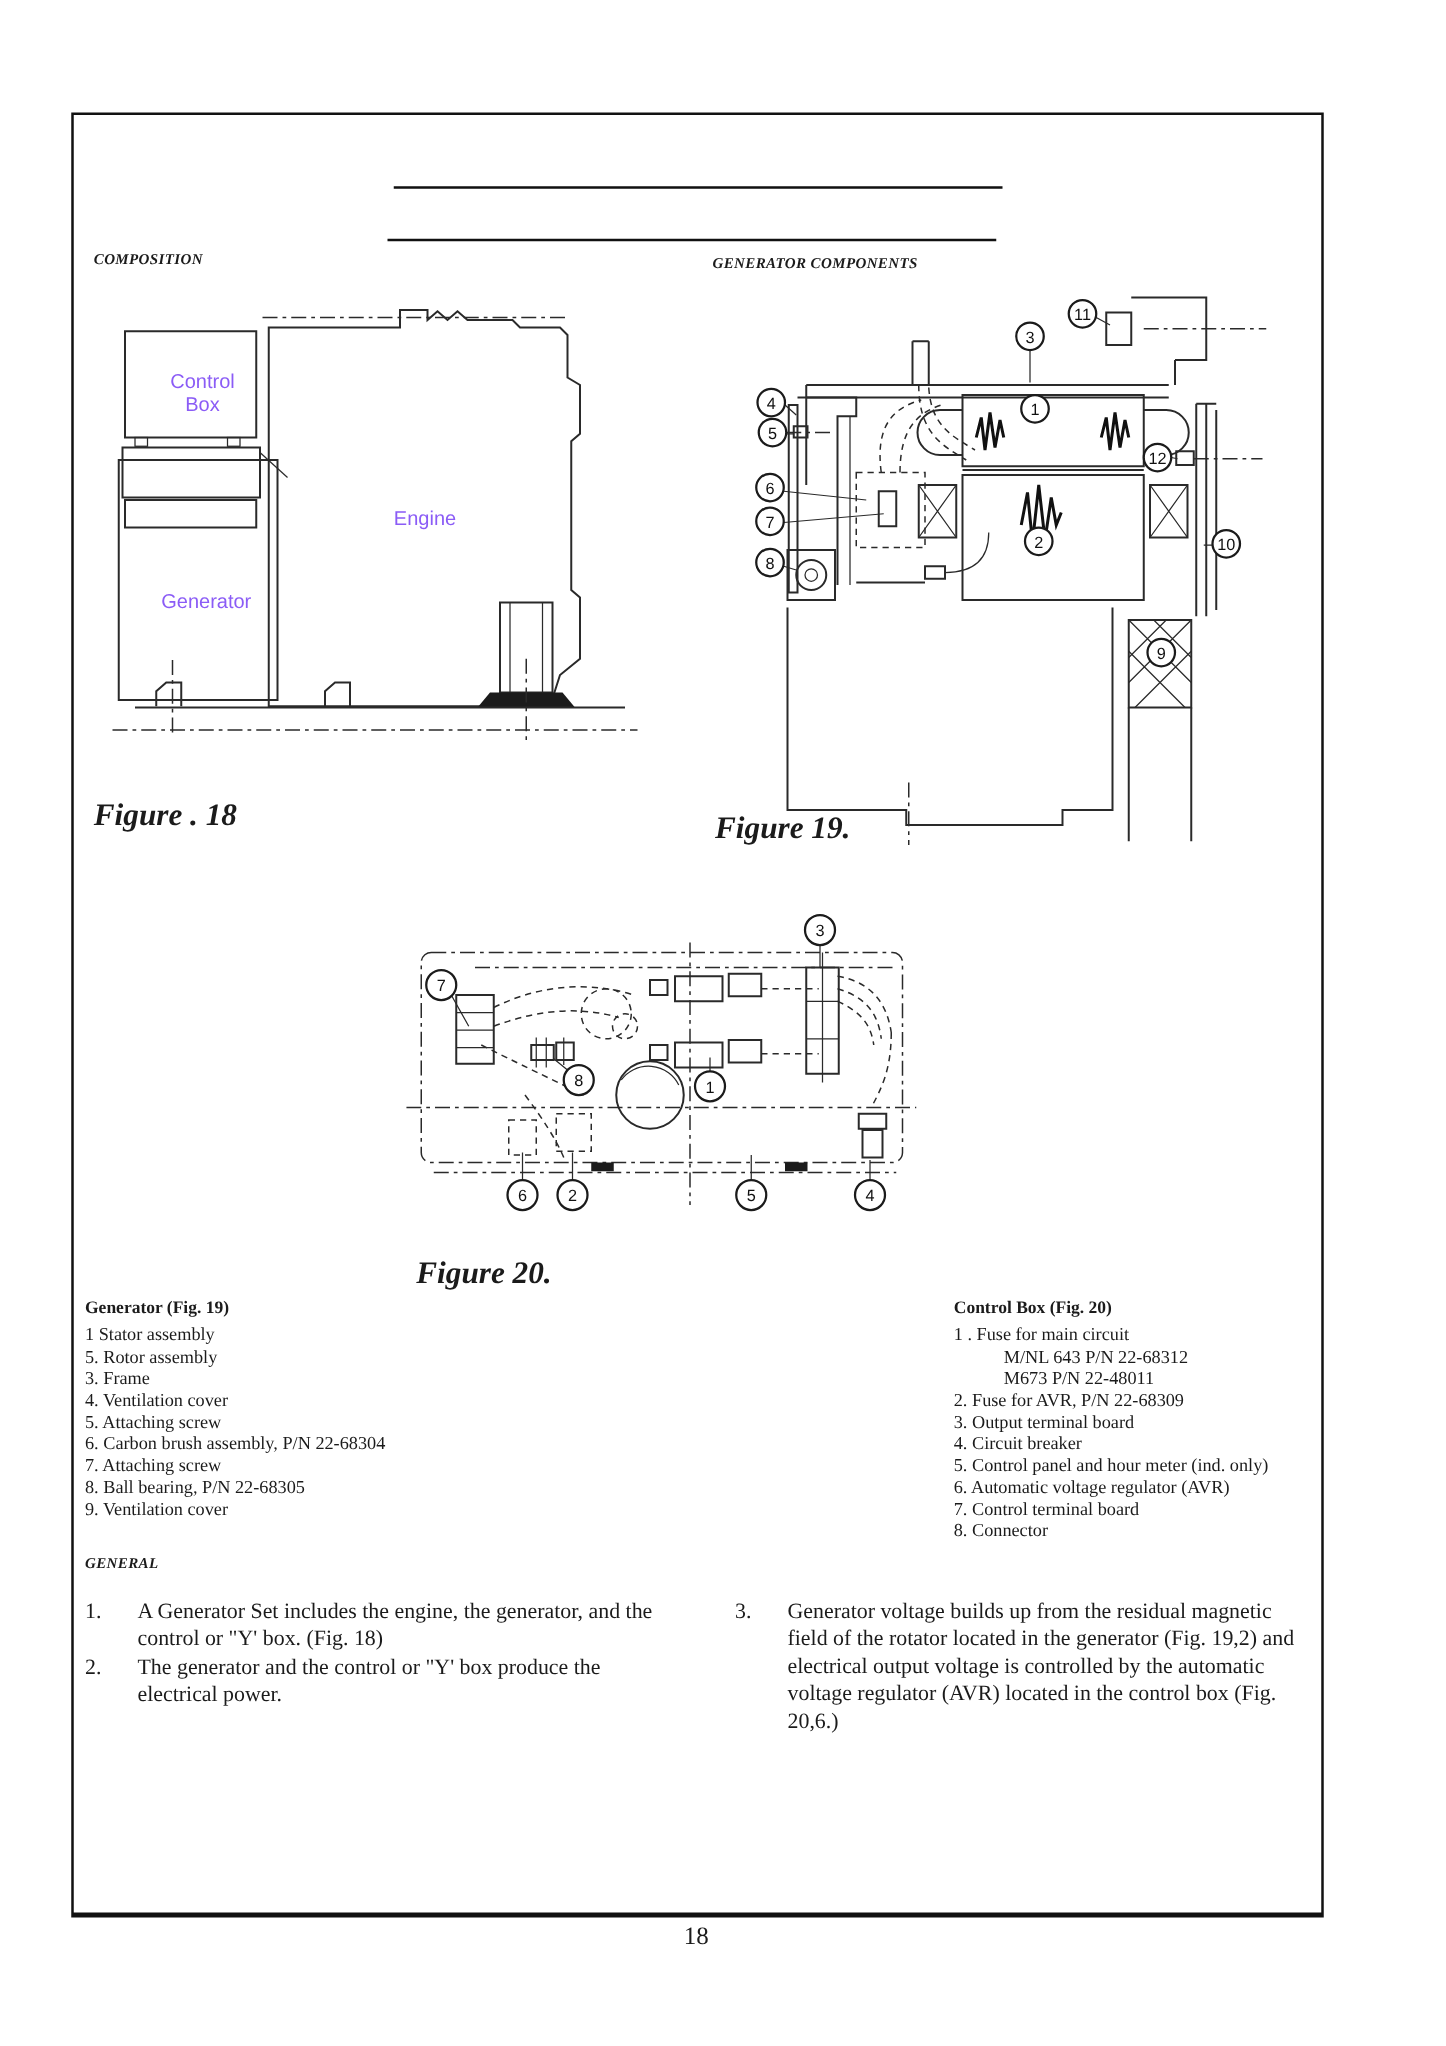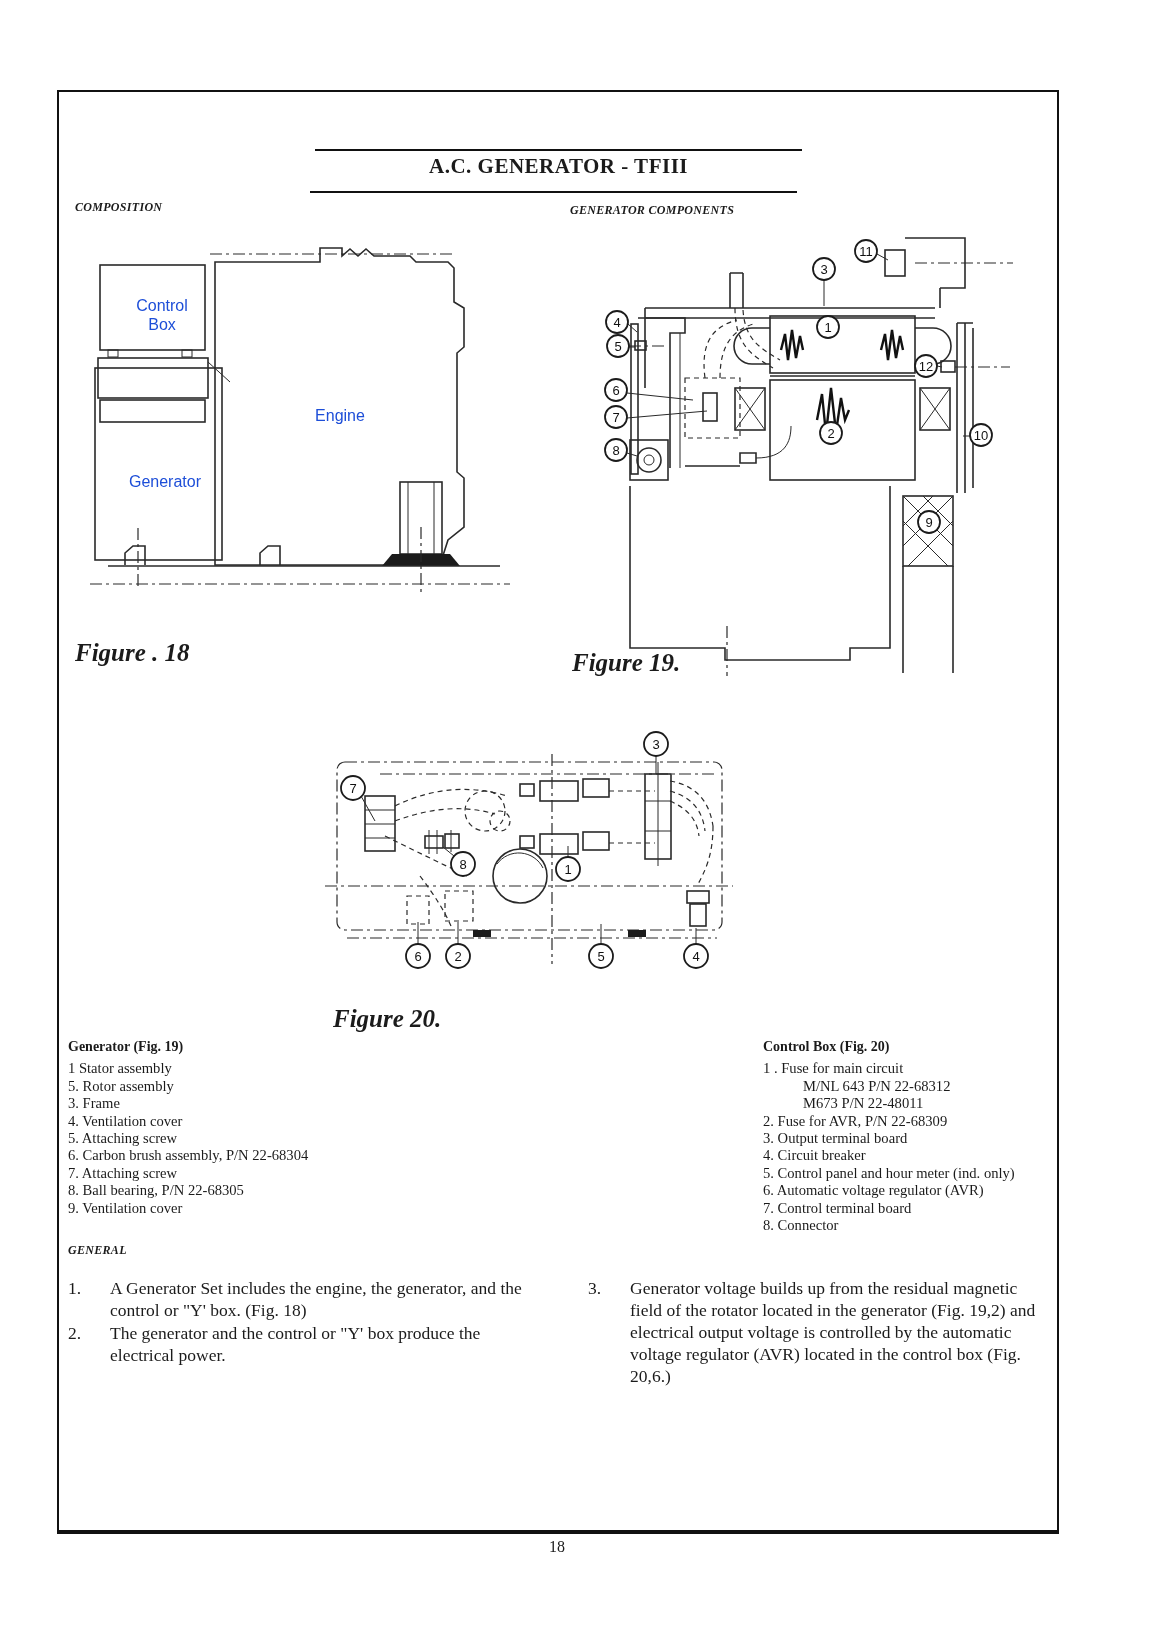--- a/index.html
+++ b/index.html
@@ -7,46 +7,45 @@
         font-family:"Liberation Serif",serif;color:#1b1b1b;}
   .border-box{position:absolute;left:57px;top:90px;width:998px;height:1438px;
         border:2px solid #111;border-bottom-width:4px;}
   .abs{position:absolute;}
   .rule{position:absolute;height:0;border-top:2px solid #111;}
   .doc-title{position:absolute;left:315px;top:154px;width:487px;text-align:center;
         font-size:21px;font-weight:bold;letter-spacing:.5px;}
   .sec-head{position:absolute;font-size:12px;font-weight:bold;font-style:italic;letter-spacing:.3px;}
   .fig-cap{position:absolute;font-size:25px;font-weight:bold;font-style:italic;margin-top:29px;}
   .fig-label{position:absolute;font-family:"Liberation Sans",sans-serif;font-size:16px;
-        color:#1d4ed8;text-align:center;line-height:19px;}
+        color:#8b5cf6;text-align:center;line-height:19px;}
   .plist{position:absolute;font-size:14.6px;line-height:17.4px;}
   .plist .ph{font-weight:bold;font-size:14px;margin-bottom:5px;}
   .plist .indent{padding-left:40px;}
   .gen-item{position:absolute;display:flex;font-size:17.5px;line-height:22px;}
   .gen-item .num{width:42px;flex:0 0 42px;}
-  .page-num{position:absolute;left:57px;top:1538px;width:1000px;text-align:center;font-size:16px;}
+  .page-num{position:absolute;left:57px;top:1538px;width:1000px;text-align:center;font-size:20px;}
   
   .ln{fill:none;stroke:#2a2a2a;stroke-width:1.6;}
   .thin{fill:none;stroke:#2a2a2a;stroke-width:1;}
   .chain{fill:none;stroke:#2a2a2a;stroke-width:1.2;stroke-dasharray:12 4 3 4;}
   .dashed{fill:none;stroke:#2a2a2a;stroke-width:1.2;stroke-dasharray:5 4;}
   .zz{fill:none;stroke:#111;stroke-width:2.4;}
   .co circle{fill:#fff;stroke:#1b1b1b;stroke-width:1.8;}
   .co text{font-family:"Liberation Sans",sans-serif;font-size:13px;fill:#111;
         text-anchor:middle;}
   .fill{fill:#1b1b1b;stroke:none;}
 </style>
 </head>
 <body>
 
 <div class="page">
   <div class="border-box"></div>
 
   <div class="rule" style="left:315px;top:149px;width:487px;"></div>
-  <div class="doc-title">A.C. GENERATOR - TFIII</div>
   <div class="rule" style="left:310px;top:191px;width:487px;"></div>
 
   <div class="sec-head" style="left:75px;top:200px;">COMPOSITION</div>
   <div class="sec-head" style="left:570px;top:203px;">GENERATOR COMPONENTS</div>
 
   <svg class="abs" style="left:80px;top:232px;" width="440" height="370" viewBox="0 0 440 370">
 
     <g>
       <path class="ln" d="M135,333 V30 L240,30 V16 H262 V24 L270,17 L278,24 L286,17 L294,24 H330 L336,30 H368 L374,36 V70 L384,76 V115 L377,121 V240 L384,246 V295 L368,308 L360,333 Z"></path>
       <path class="chain" d="M130,22 H372"></path>

